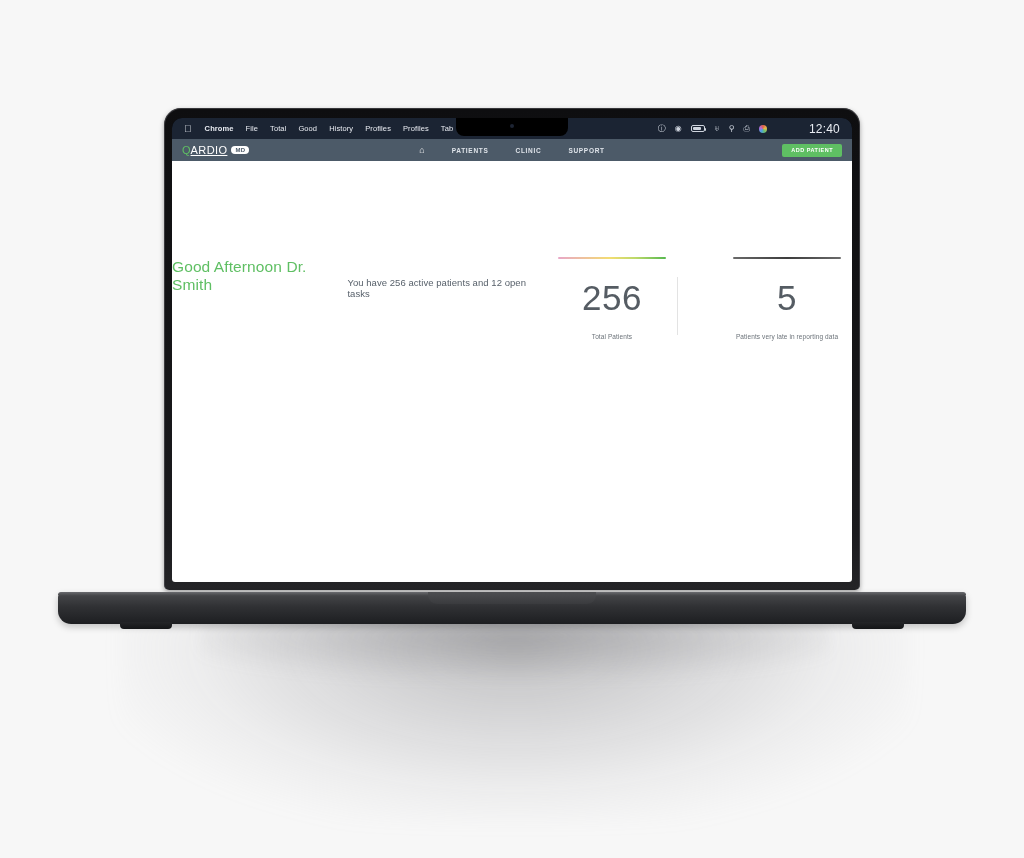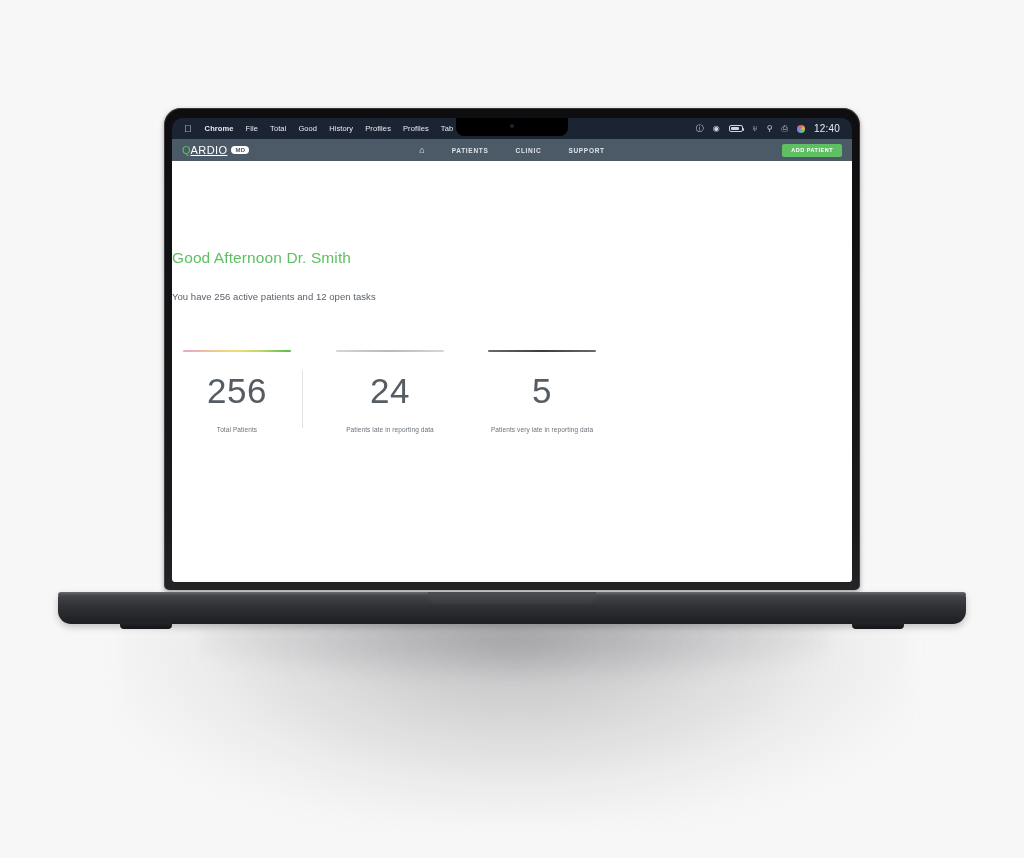--- a/index.html
+++ b/index.html
@@ -74,21 +74,21 @@
   }
   .menubar .left { display: flex; align-items: center; gap: 0; flex: 1; }
   .mb-item {
     color: #e9ecf2; font-size: 7.5px; letter-spacing: 0.1px;
     padding: 0 6px; white-space: nowrap; line-height: 21px;
   }
   .mb-item.apple { font-size: 10px; padding: 0 7px 0 2px; }
   .mb-item.strong { font-weight: bold; }
   .menubar .right { display: flex; align-items: center; gap: 9px; padding-right: 4px; }
   .mb-icon { color: #cfd5de; font-size: 8px; line-height: 1; display: block; }
-  .mb-clock { color: #e9ecf2; font-size: 10px; letter-spacing: 0.2px; }
+  .mb-clock { color: #e9ecf2; font-size: 12px; letter-spacing: 0.2px; margin-left: 33px; }
   .batt {
     width: 14px; height: 7.5px; border: 1px solid #cfd5de; border-radius: 2px;
     position: relative; display: block;
   }
   .batt::after {
     content: ""; position: absolute; right: -2.5px; top: 2px;
     width: 1.5px; height: 3px; background: #cfd5de; border-radius: 0 1px 1px 0;
   }
   .batt i { position: absolute; left: 1px; top: 1px; bottom: 1px; width: 72%; background: #cfd5de; border-radius: 1px; display:block; }
   .av { width: 8px; height: 8px; border-radius: 50%;
@@ -127,21 +127,21 @@
     white-space: nowrap;
   }
   .home-ico { color: #ffffff; font-size: 9px; line-height: 1; display: block; }
   .addbtn {
     margin-left: auto; background: #5fbf63; color: #ffffff;
     font-size: 5.5px; font-weight: bold; letter-spacing: 0.5px;
     padding: 3.5px 9px; border-radius: 2px; white-space: nowrap;
   }
 
   
-  .content { padding-top: 88px; display: flex; flex-direction: column; align-items: flex-start; }
+  .content { padding-top: 48px; display: flex; flex-direction: row; align-items: center; }
   .greet {
     color: #5fbf63; font-size: 15.5px; font-weight: 300; letter-spacing: 0.1px;
   }
   .subgreet {
     margin-top: 24px; color: #58616b; font-size: 9.5px; font-weight: 400; letter-spacing: 0.05px;
   }
 
   .stats {
     margin-top: 48px; display: flex; align-items: flex-start; gap: 0;
   }
@@ -258,25 +258,20 @@
 
             <div class="stat">
               <div class="bar" style="background:linear-gradient(90deg,#e8a7c8 0%,#eebfa0 22%,#f3dd72 48%,#bcd96a 72%,#56b84f 100%)"></div>
               <div class="num">256</div>
               <div class="lbl">Total Patients</div>
             </div>
 
             <div class="divider"></div>
             <div class="gap"></div>
 
-            <div class="stat">
-              <div class="bar" style="background:linear-gradient(90deg,#d6d6d6,#b9b9b9,#d6d6d6)"></div>
-              <div class="num">24</div>
-              <div class="lbl">Patients late in reporting data</div>
-            </div>
 
             <div class="gap"></div>
 
             <div class="stat">
               <div class="bar" style="background:linear-gradient(90deg,#6a6a6a,#3d3d3d,#6a6a6a)"></div>
               <div class="num">5</div>
               <div class="lbl">Patients very late in reporting data</div>
             </div>
 
           </div>

